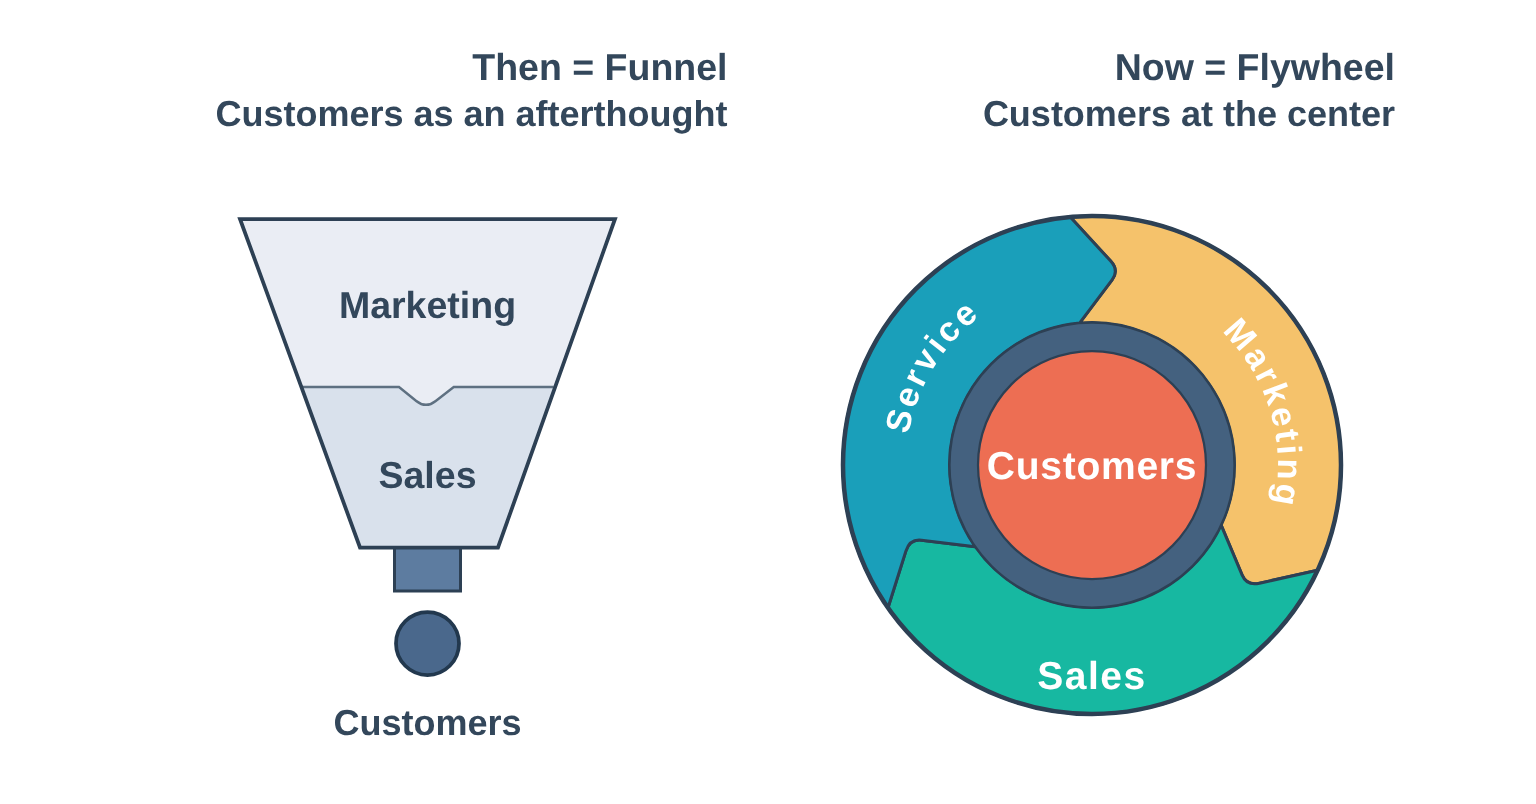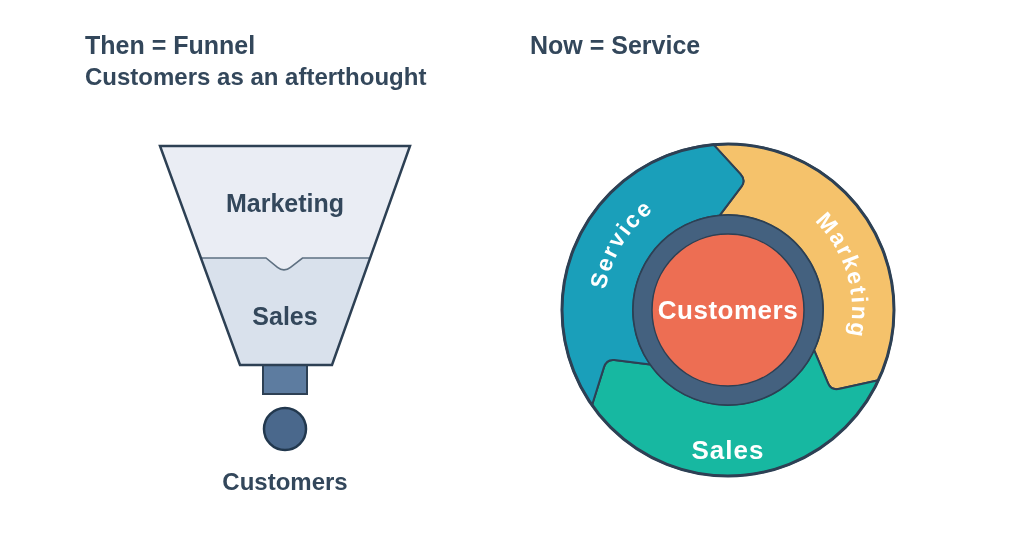--- a/index.html
+++ b/index.html
@@ -7,21 +7,21 @@
     --green:#17b8a1; --coral:#ed6e53; --ring:#44617f; --funnel_top:#eaedf4;
     --funnel_bottom:#d9e1ec; --divider:#5e7081; --spout:#5d7ca0; --dot:#4a688c;
     --white:#ffffff; --background:#ffffff;
   }
   html,body{margin:0;padding:0;}
   body{
     width:1024px;height:536px;overflow:hidden;position:relative;
     background:var(--background);
     font-family:"Liberation Sans","DejaVu Sans",sans-serif;
   }
-  .title-block{position:absolute;top:30px;width:400px;text-align:left;color:var(--navy);}
+  .title-block{position:absolute;top:30px;width:400px;text-align:right;color:var(--navy);}
   .title-block .title{font-size:25px;font-weight:bold;line-height:31px;}
   .title-block .subtitle{font-size:24px;font-weight:bold;line-height:31px;}
   .diagram-svg{position:absolute;}
   #funnel-svg{left:85px;top:115px;}
   #flywheel-svg{left:528px;top:110px;}
 
   
   .funnel-bottom{fill:var(--funnel_bottom);}
   .funnel-top{fill:var(--funnel_top);}
   .funnel-outline{fill:none;stroke:var(--outline);stroke-width:2.5;stroke-linejoin:miter;}
@@ -45,21 +45,22 @@
 </style>
 </head>
 <body>
 
 <div class="title-block" id="left-title-block" style="left:85px;">
   <div class="title">Then = Funnel</div>
   <div class="subtitle">Customers as an afterthought</div>
 </div>
 
 <div class="title-block" id="right-title-block" style="left:530px;">
-  <div class="title">Now = Service</div>
+  <div class="title">Now = Flywheel</div>
+  <div class="subtitle">Customers at the center</div>
 </div>
 
 <svg id="funnel-svg" class="diagram-svg" width="400" height="400" viewBox="0 0 400 400">
 
   <rect class="funnel-spout" x="178" y="249" width="44" height="30"></rect>
 
   <path class="funnel-bottom" d="M 75,31 L 325,31 L 247,250 L 155,250 Z"></path>
 
   <path class="funnel-top" d="M 75,31 L 325,31 L 284.1,143 L 217.5,143 L 205.5,152.3 Q 199,157.5 192.5,152.3 L 181,143 L 115.9,143 Z"></path>
 

